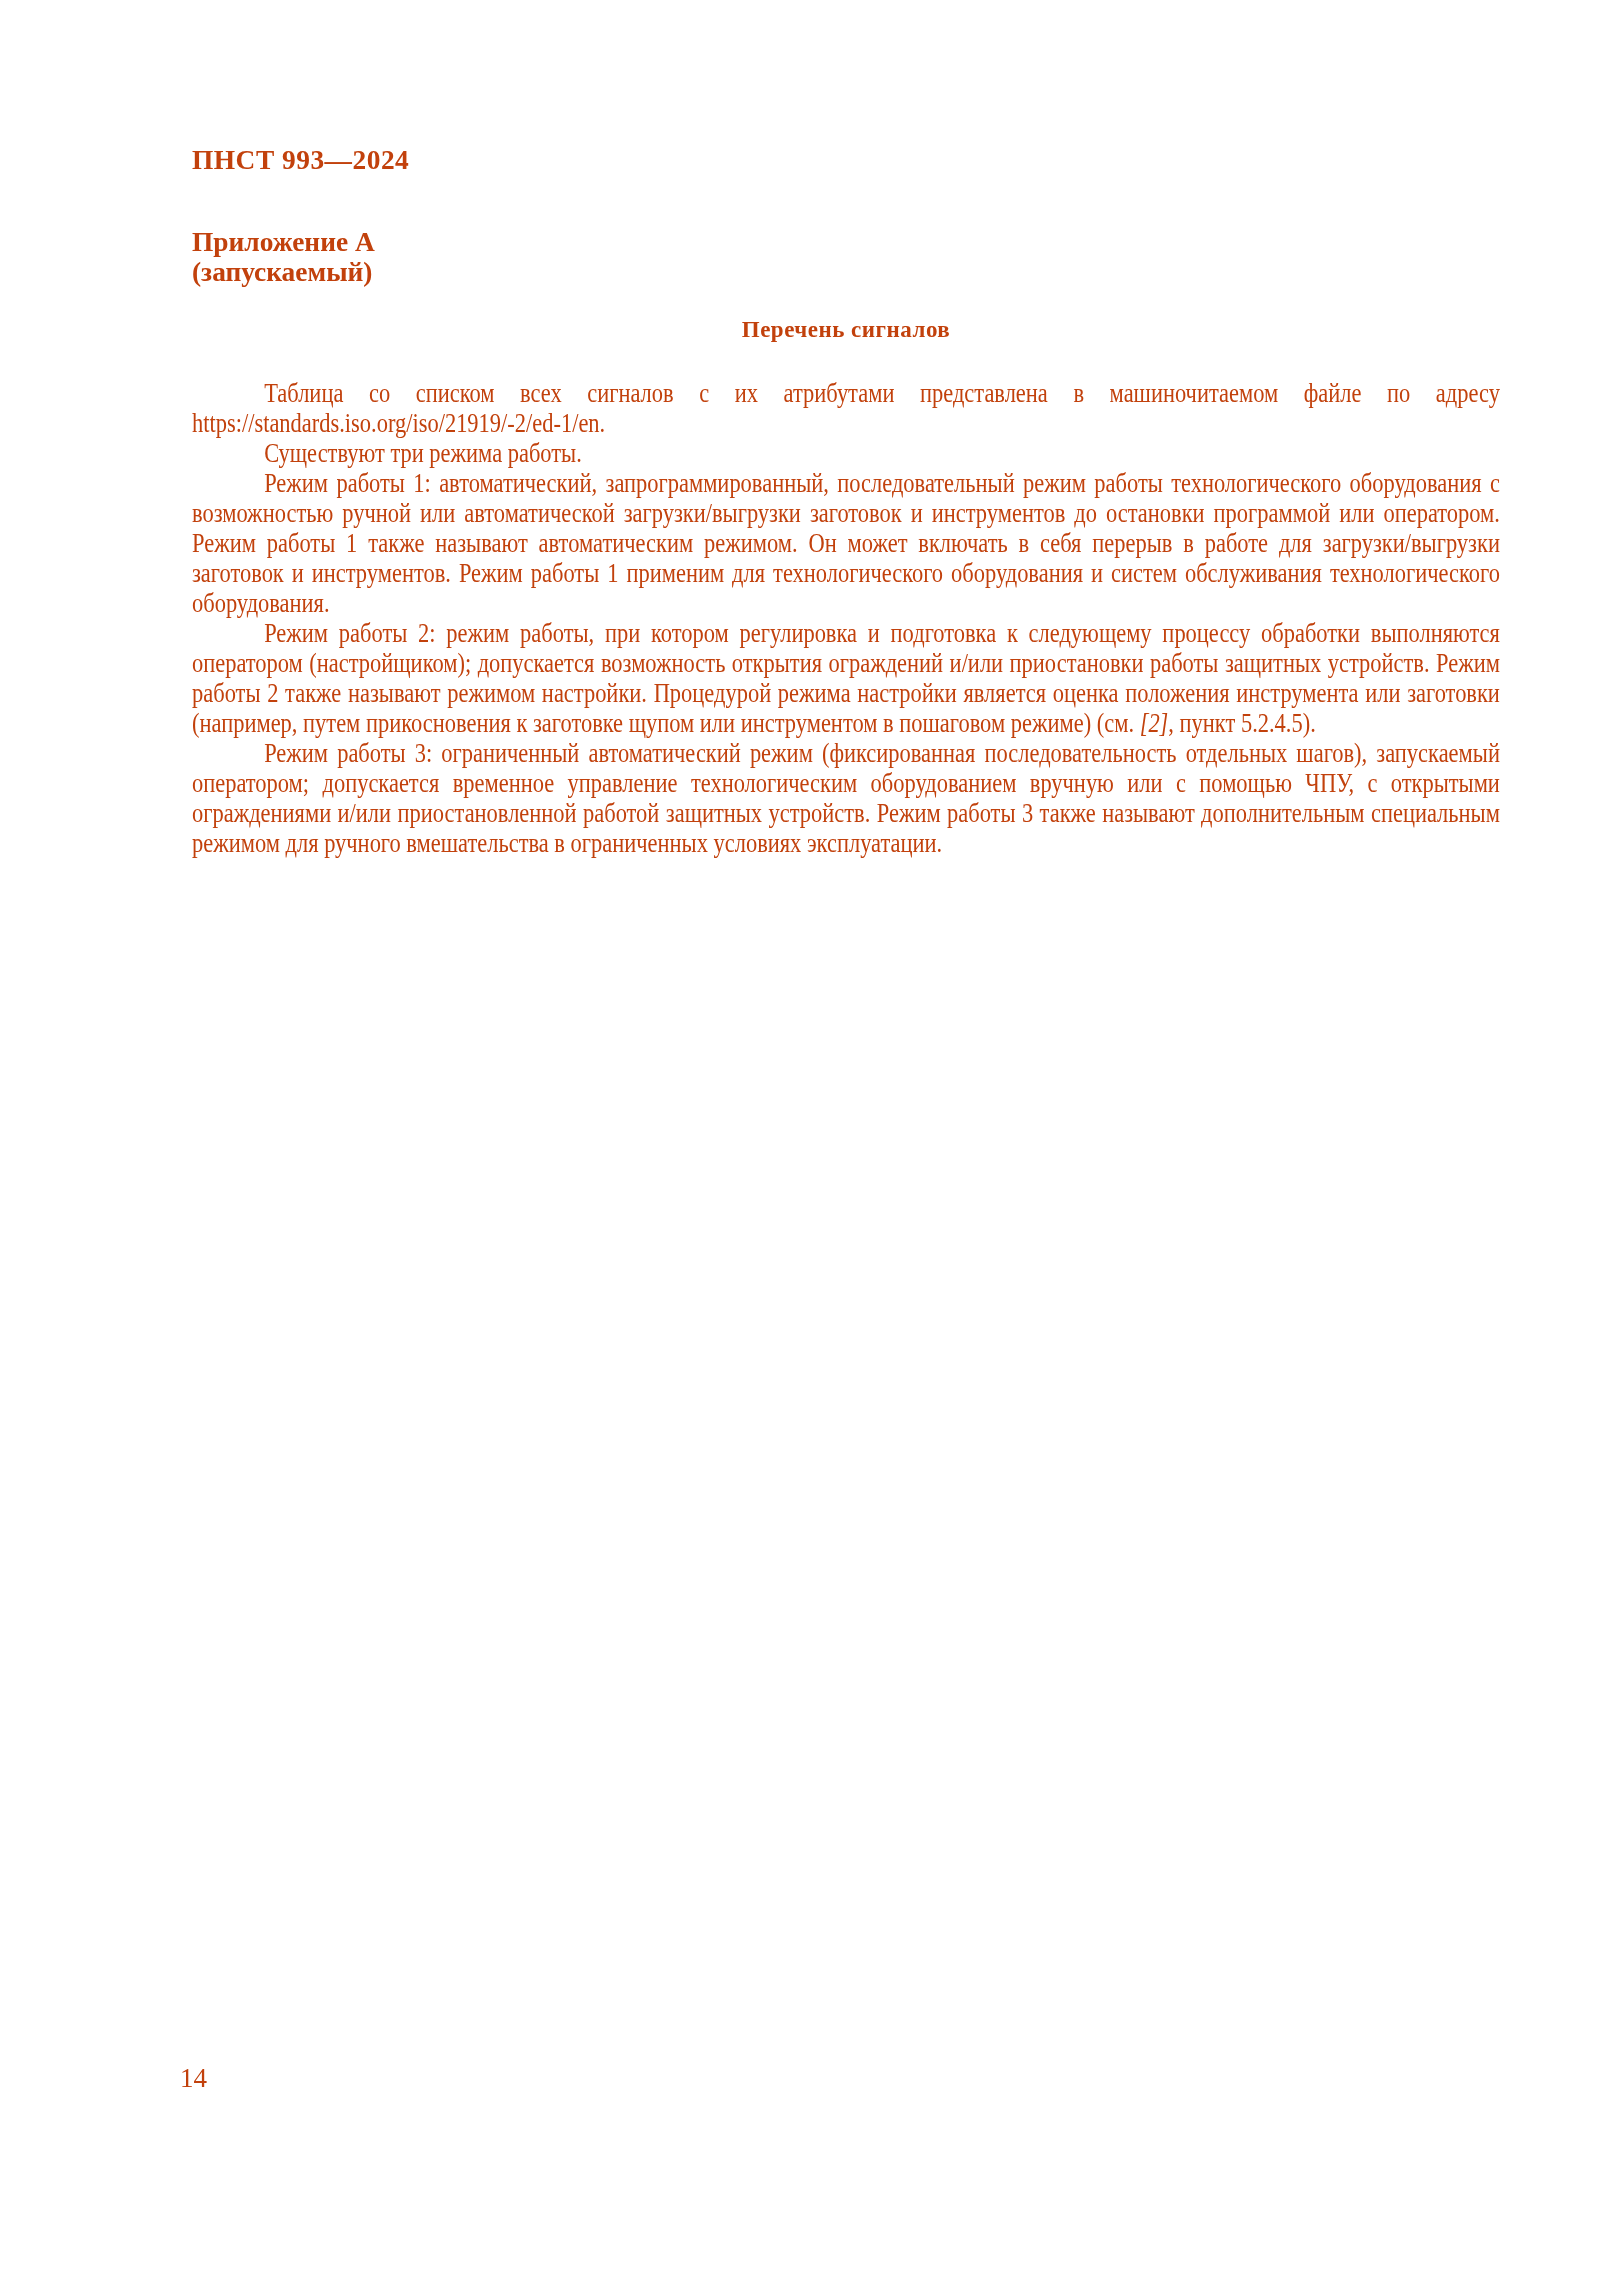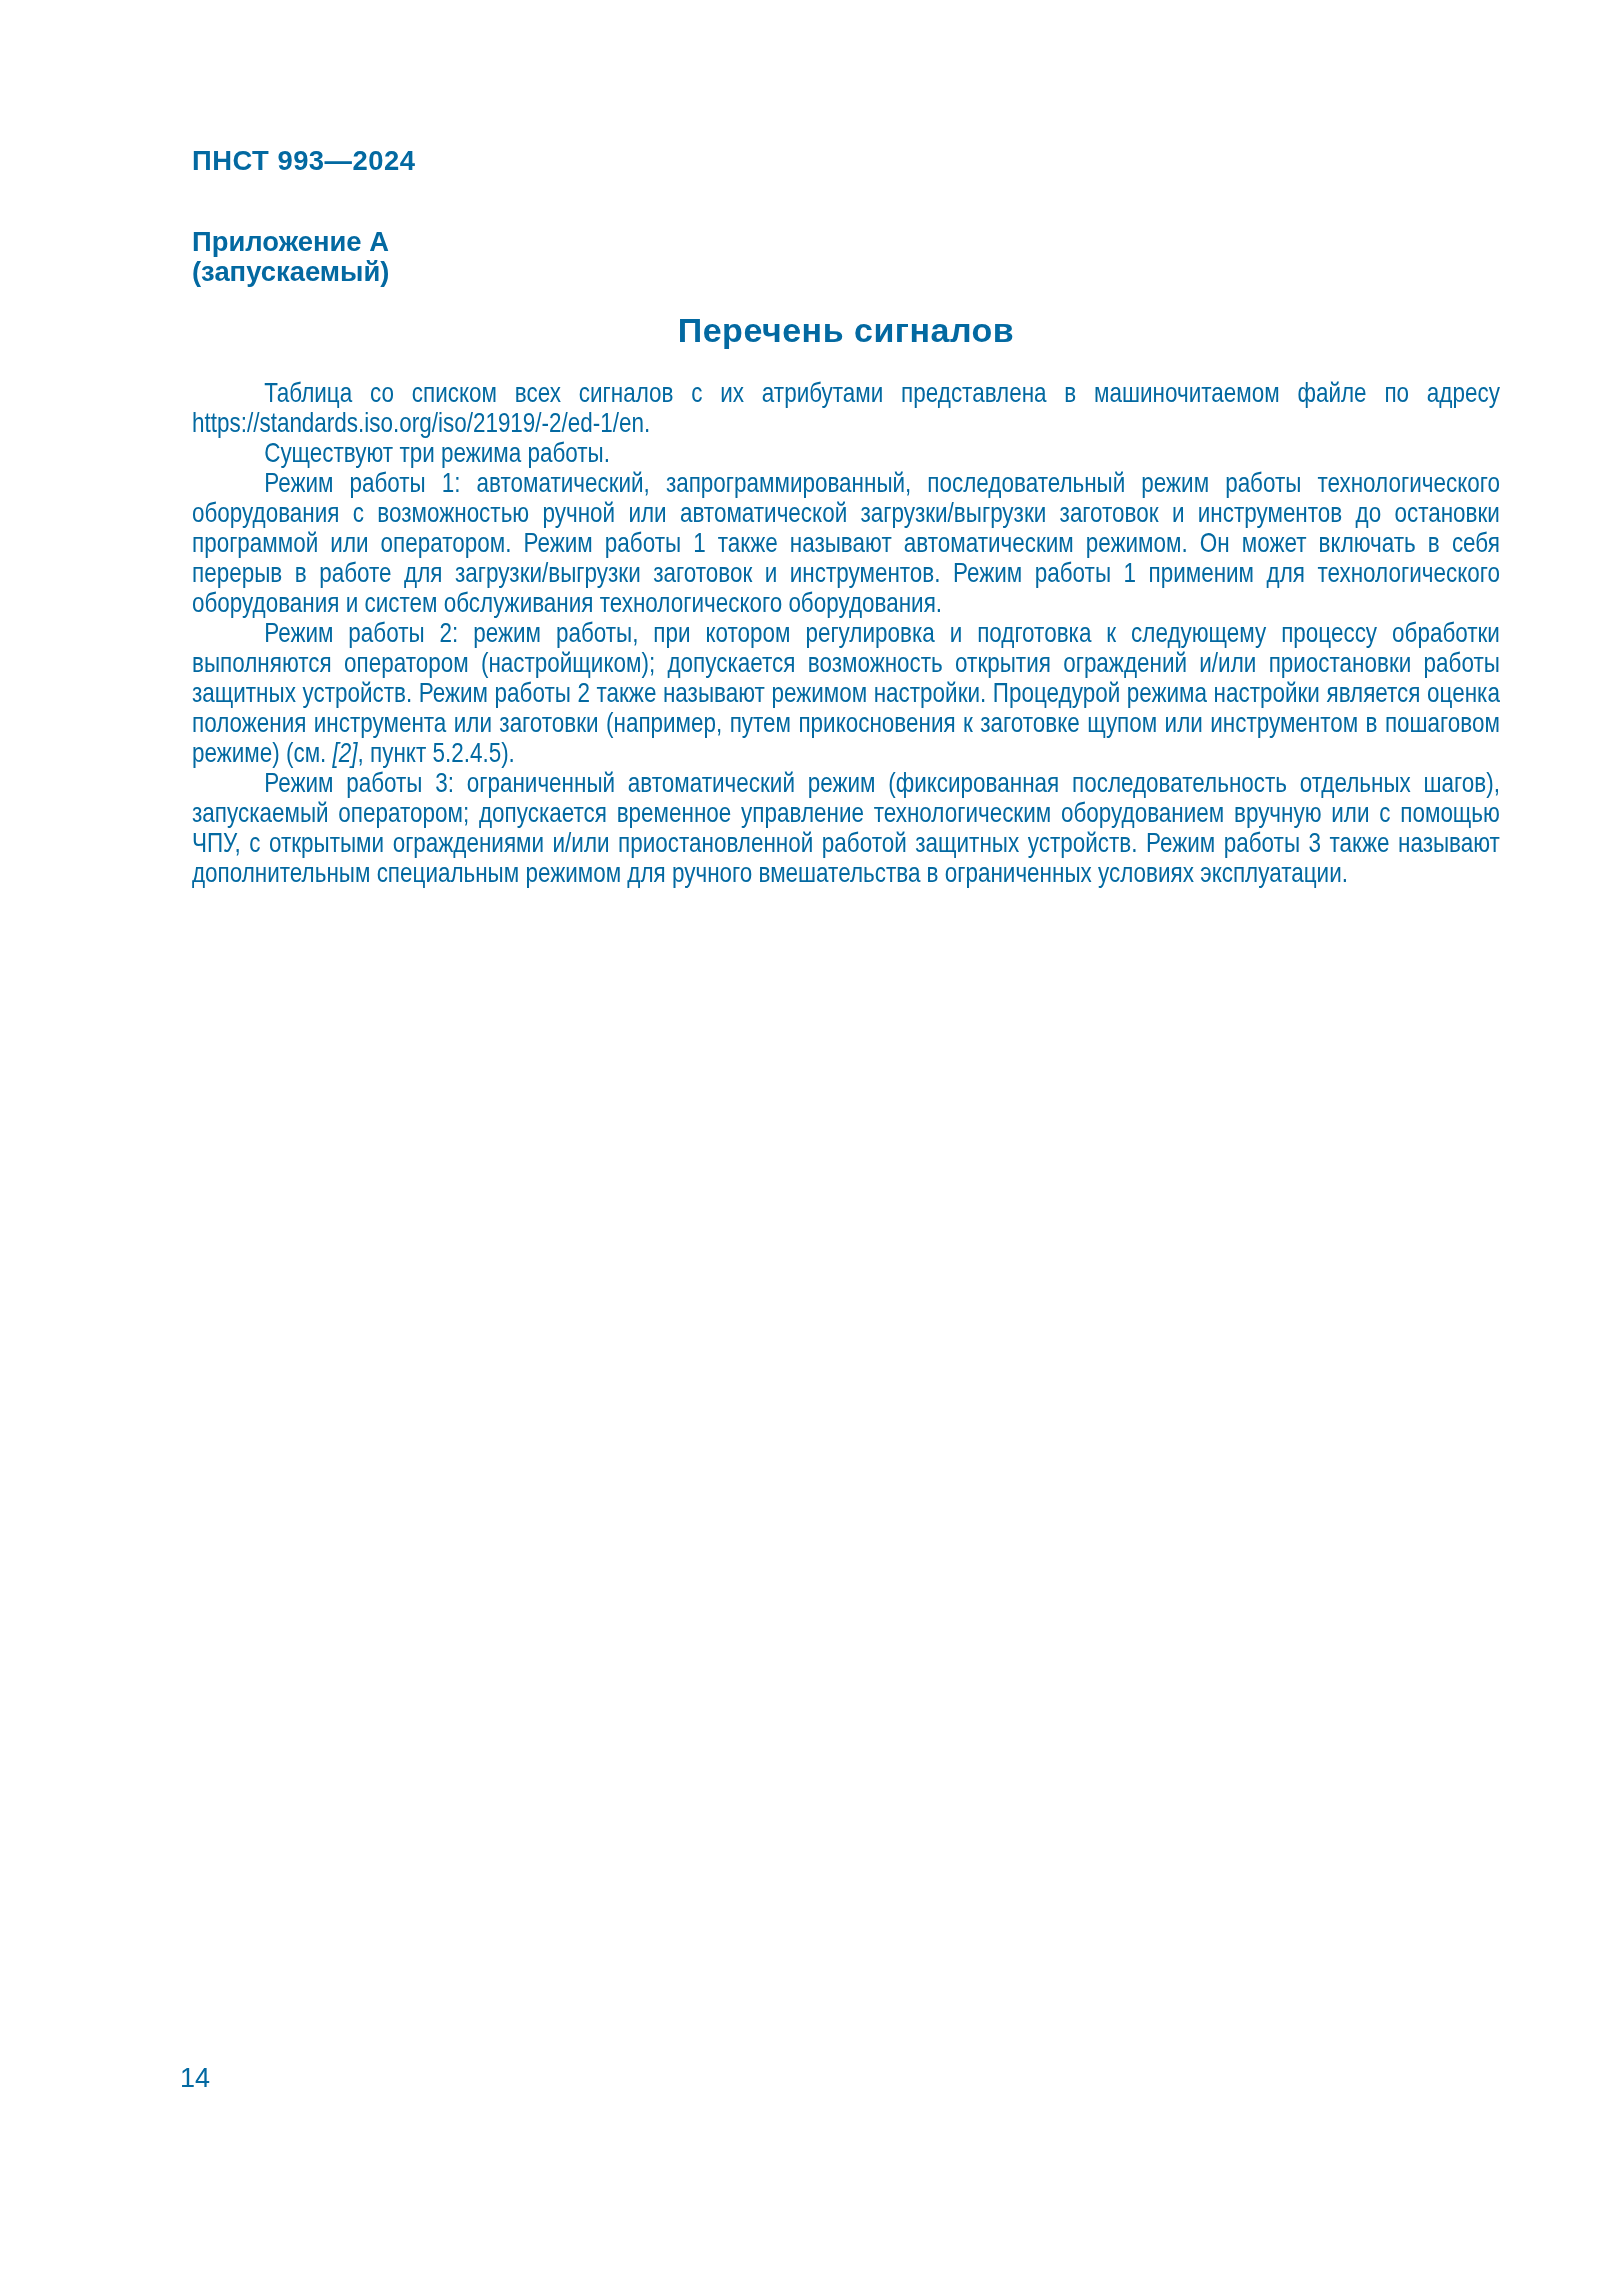--- a/index.html
+++ b/index.html
@@ -6,22 +6,22 @@
   html, body {
     margin: 0;
     padding: 0;
     background: #ffffff;
   }
   .page {
     position: relative;
     width: 1588px;
     height: 2293px;
     background: #ffffff;
-    font-family: Liberation Sans, sans-serif;
-    color: #0369a1;
+    font-family: Liberation Serif, serif;
+    color: #c2410c;
     overflow: hidden;
   }
   .doc-code {
     position: absolute;
     left: 192px;
     top: 147px;
     font-size: 27.4px;
     font-weight: 700;
     line-height: 1;
     letter-spacing: 0.5px;
@@ -36,21 +36,21 @@
     font-weight: 700;
     line-height: 30px;
   }
   .section-title {
     position: absolute;
     left: 192px;
     top: 315px;
     width: 1308px;
     margin: 0;
     text-align: center;
-    font-size: 34px;
+    font-size: 23px;
     font-weight: 700;
     line-height: 30px;
     letter-spacing: 0.5px;
   }
   .content {
     position: absolute;
     left: 192px;
     top: 378px;
     width: 1595px;            
     transform: scaleX(0.82);  

